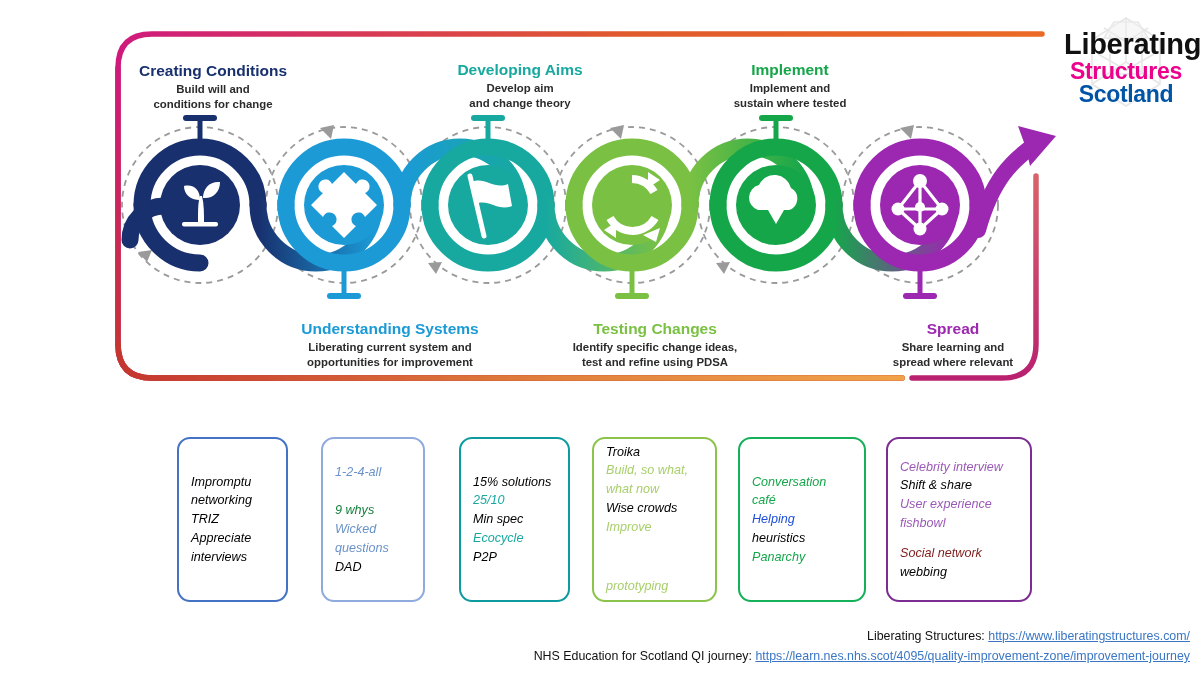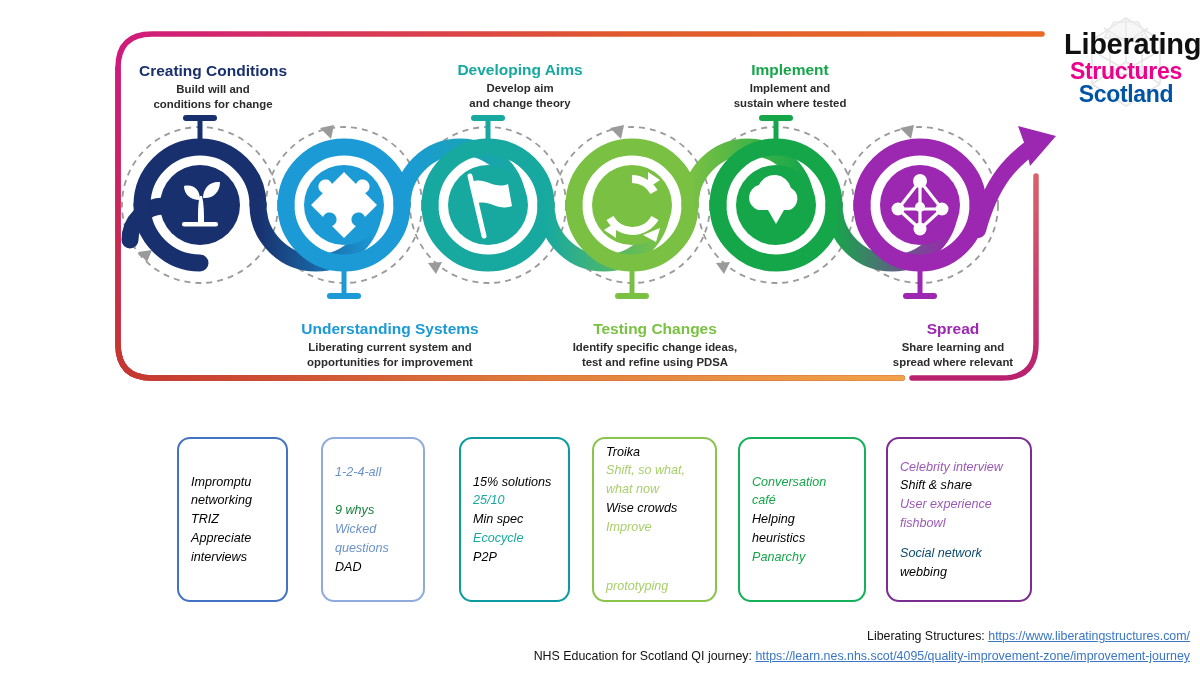--- a/index.html
+++ b/index.html
@@ -351,43 +351,43 @@
           <div style="color: rgb(0, 0, 0);">15% solutions</div>
           <div style="color: rgb(23, 169, 160);">25/10</div>
           <div style="color: rgb(0, 0, 0);">Min spec</div>
           <div style="color: rgb(23, 169, 160);">Ecocycle</div>
           <div style="color: rgb(0, 0, 0);">P2P</div>
         </div>
     </div>
     <div class="card" id="mc3" style="left: 592px; top: 437px; width: 125px; height: 165px; border-color: rgb(138, 196, 74);">
       <div class="card-body">
           <div style="color: rgb(0, 0, 0);">Troika</div>
-          <div style="color: rgb(168, 207, 106);">Shift, so what,</div>
+          <div style="color: rgb(168, 207, 106);">Build, so what,</div>
           <div style="color: rgb(168, 207, 106);">what now</div>
           <div style="color: rgb(0, 0, 0);">Wise crowds</div>
           <div style="color: rgb(168, 207, 106);">Improve</div>
           <div style="color: rgb(168, 207, 106); margin-top: 40px;">prototyping</div>
         </div>
     </div>
     <div class="card" id="mc4" style="left: 738px; top: 437px; width: 128px; height: 165px; border-color: rgb(21, 176, 90);">
       <div class="card-body">
           <div style="color: rgb(21, 166, 74);">Conversation</div>
           <div style="color: rgb(21, 166, 74);">café</div>
-          <div style="color: #000000;">Helping</div>
+          <div style="color: #1d4ed8;">Helping</div>
           <div style="color: rgb(0, 0, 0);">heuristics</div>
           <div style="color: rgb(21, 166, 74);">Panarchy</div>
         </div>
     </div>
     <div class="card" id="mc5" style="left: 886px; top: 437px; width: 146px; height: 165px; border-color: rgb(123, 45, 145);">
       <div class="card-body">
           <div style="color: rgb(155, 89, 182);">Celebrity interview</div>
           <div style="color: rgb(0, 0, 0);">Shift &amp; share</div>
           <div style="color: rgb(155, 89, 182);">User experience</div>
           <div style="color: rgb(155, 89, 182);">fishbowl</div>
-          <div style="color: #0c4a6e; margin-top: 11px;">Social network</div>
+          <div style="color: #7f1d1d; margin-top: 11px;">Social network</div>
           <div style="color: rgb(0, 0, 0);">webbing</div>
         </div>
     </div>
   </div>
 
   <div class="footer">
     <div class="f-row">
       <span>Liberating Structures:</span>
       <a class="f-link" href="#">https://www.liberatingstructures.com/</a>
     </div>

